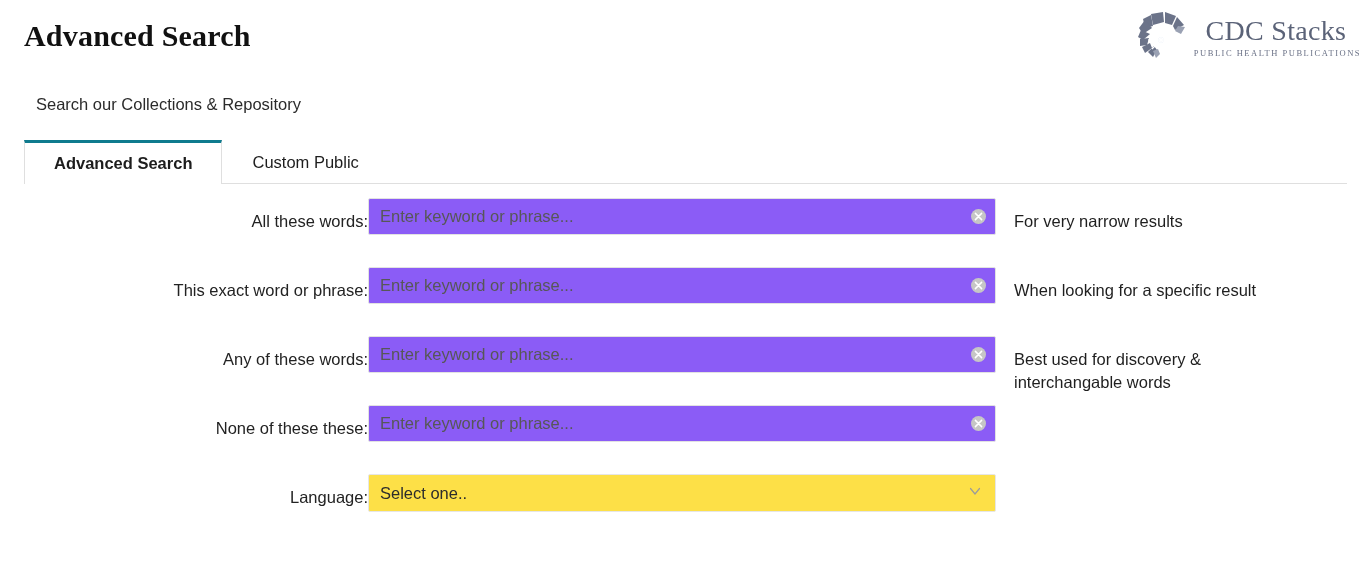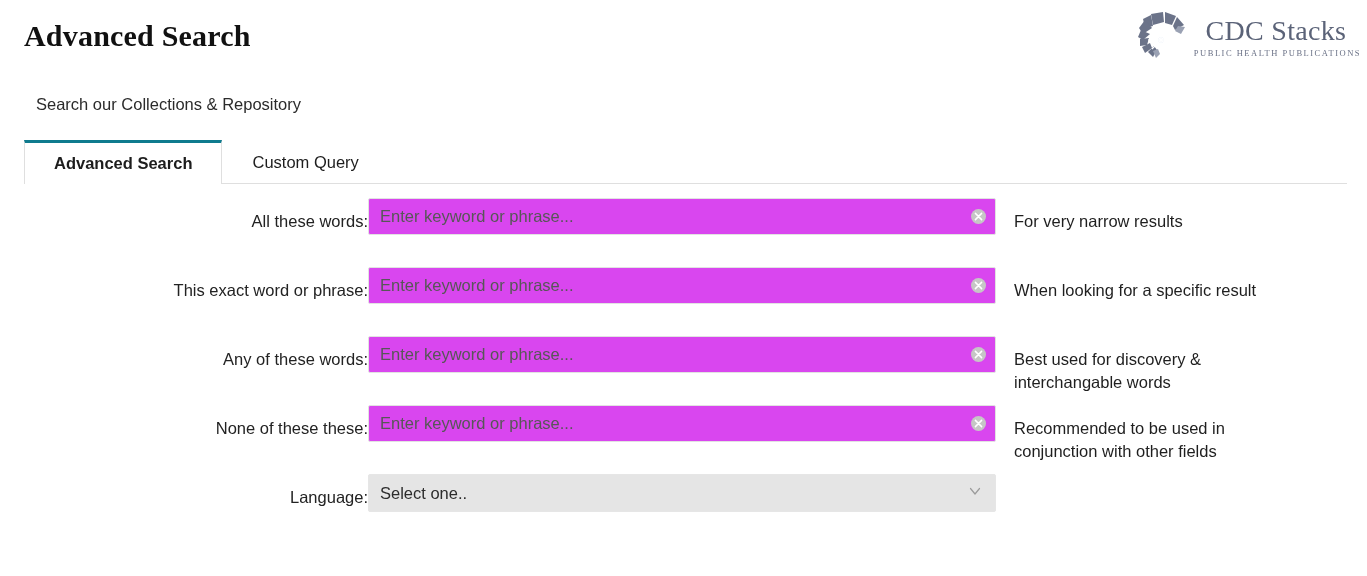--- a/index.html
+++ b/index.html
@@ -153,21 +153,21 @@
   .field-control {
     width: 628px;
     flex: 0 0 628px;
     position: relative;
   }
   .text-input {
     width: 628px;
     height: 37px;
     border: 1px solid #e2e2e2;
     border-radius: 2px;
-    background: #d946ef;
+    background: #8b5cf6;
     font-family: "Liberation Sans", sans-serif;
     font-size: 16.5px;
     color: #2c2c2c;
     padding: 0 34px 0 11px;
     outline: none;
   }
   .text-input::placeholder {
     color: #575757;
     opacity: 1;
   }
@@ -184,21 +184,21 @@
     align-items: center;
     justify-content: center;
   }
   .clear-icon svg { display: block; }
 
   .select-control {
     width: 628px;
     height: 38px;
     border: 1px solid #e6e6e6;
     border-radius: 2px;
-    background: #e5e5e5;
+    background: #fde047;
     display: flex;
     align-items: center;
     padding: 0 12px 0 11px;
     cursor: pointer;
   }
   .select-value {
     flex: 1 1 auto;
     font-size: 16.5px;
     color: #2c2c2c;
     line-height: 1;
@@ -261,21 +261,21 @@
   </div>
 </div>
 
 <div class="tab-strip">
   <div class="tab-underline"></div>
   <div class="tab-list">
     <div class="tab is-active">
       <span>Advanced Search</span>
     </div>
     <div class="tab">
-      <span>Custom Query</span>
+      <span>Custom Public</span>
     </div>
   </div>
 </div>
 
 <div class="search-form">
 
   <div class="form-row">
     <div class="field-label">All these words:</div>
     <div class="field-control">
       <input class="text-input" type="text" placeholder="Enter keyword or phrase..." style="">
@@ -317,21 +317,20 @@
   <div class="form-row">
     <div class="field-label">None of these these:</div>
     <div class="field-control">
       <input class="text-input" type="text" placeholder="Enter keyword or phrase..." style="">
       <span class="clear-icon">
         <svg width="9" height="9" viewBox="0 0 9 9" aria-hidden="true">
           <path d="M1.4 1.4 L7.6 7.6 M7.6 1.4 L1.4 7.6" stroke="#ffffff" stroke-width="1.5" stroke-linecap="round"></path>
         </svg>
       </span>
     </div>
-    <div class="field-hint">Recommended to be used in conjunction with other fields</div>
   </div>
 
   <div class="form-row">
     <div class="field-label">Language:</div>
     <div class="field-control">
       <div class="select-control">
         <span class="select-value">Select one..</span>
         <span class="chevron-icon">
           <svg width="16" height="16" viewBox="0 0 16 16" aria-hidden="true">
             <path d="M3.5 5.5 L8 11 L12.5 5.5" fill="none" stroke="#9b9b9b" stroke-width="1.2" stroke-linecap="round" stroke-linejoin="round"></path>

